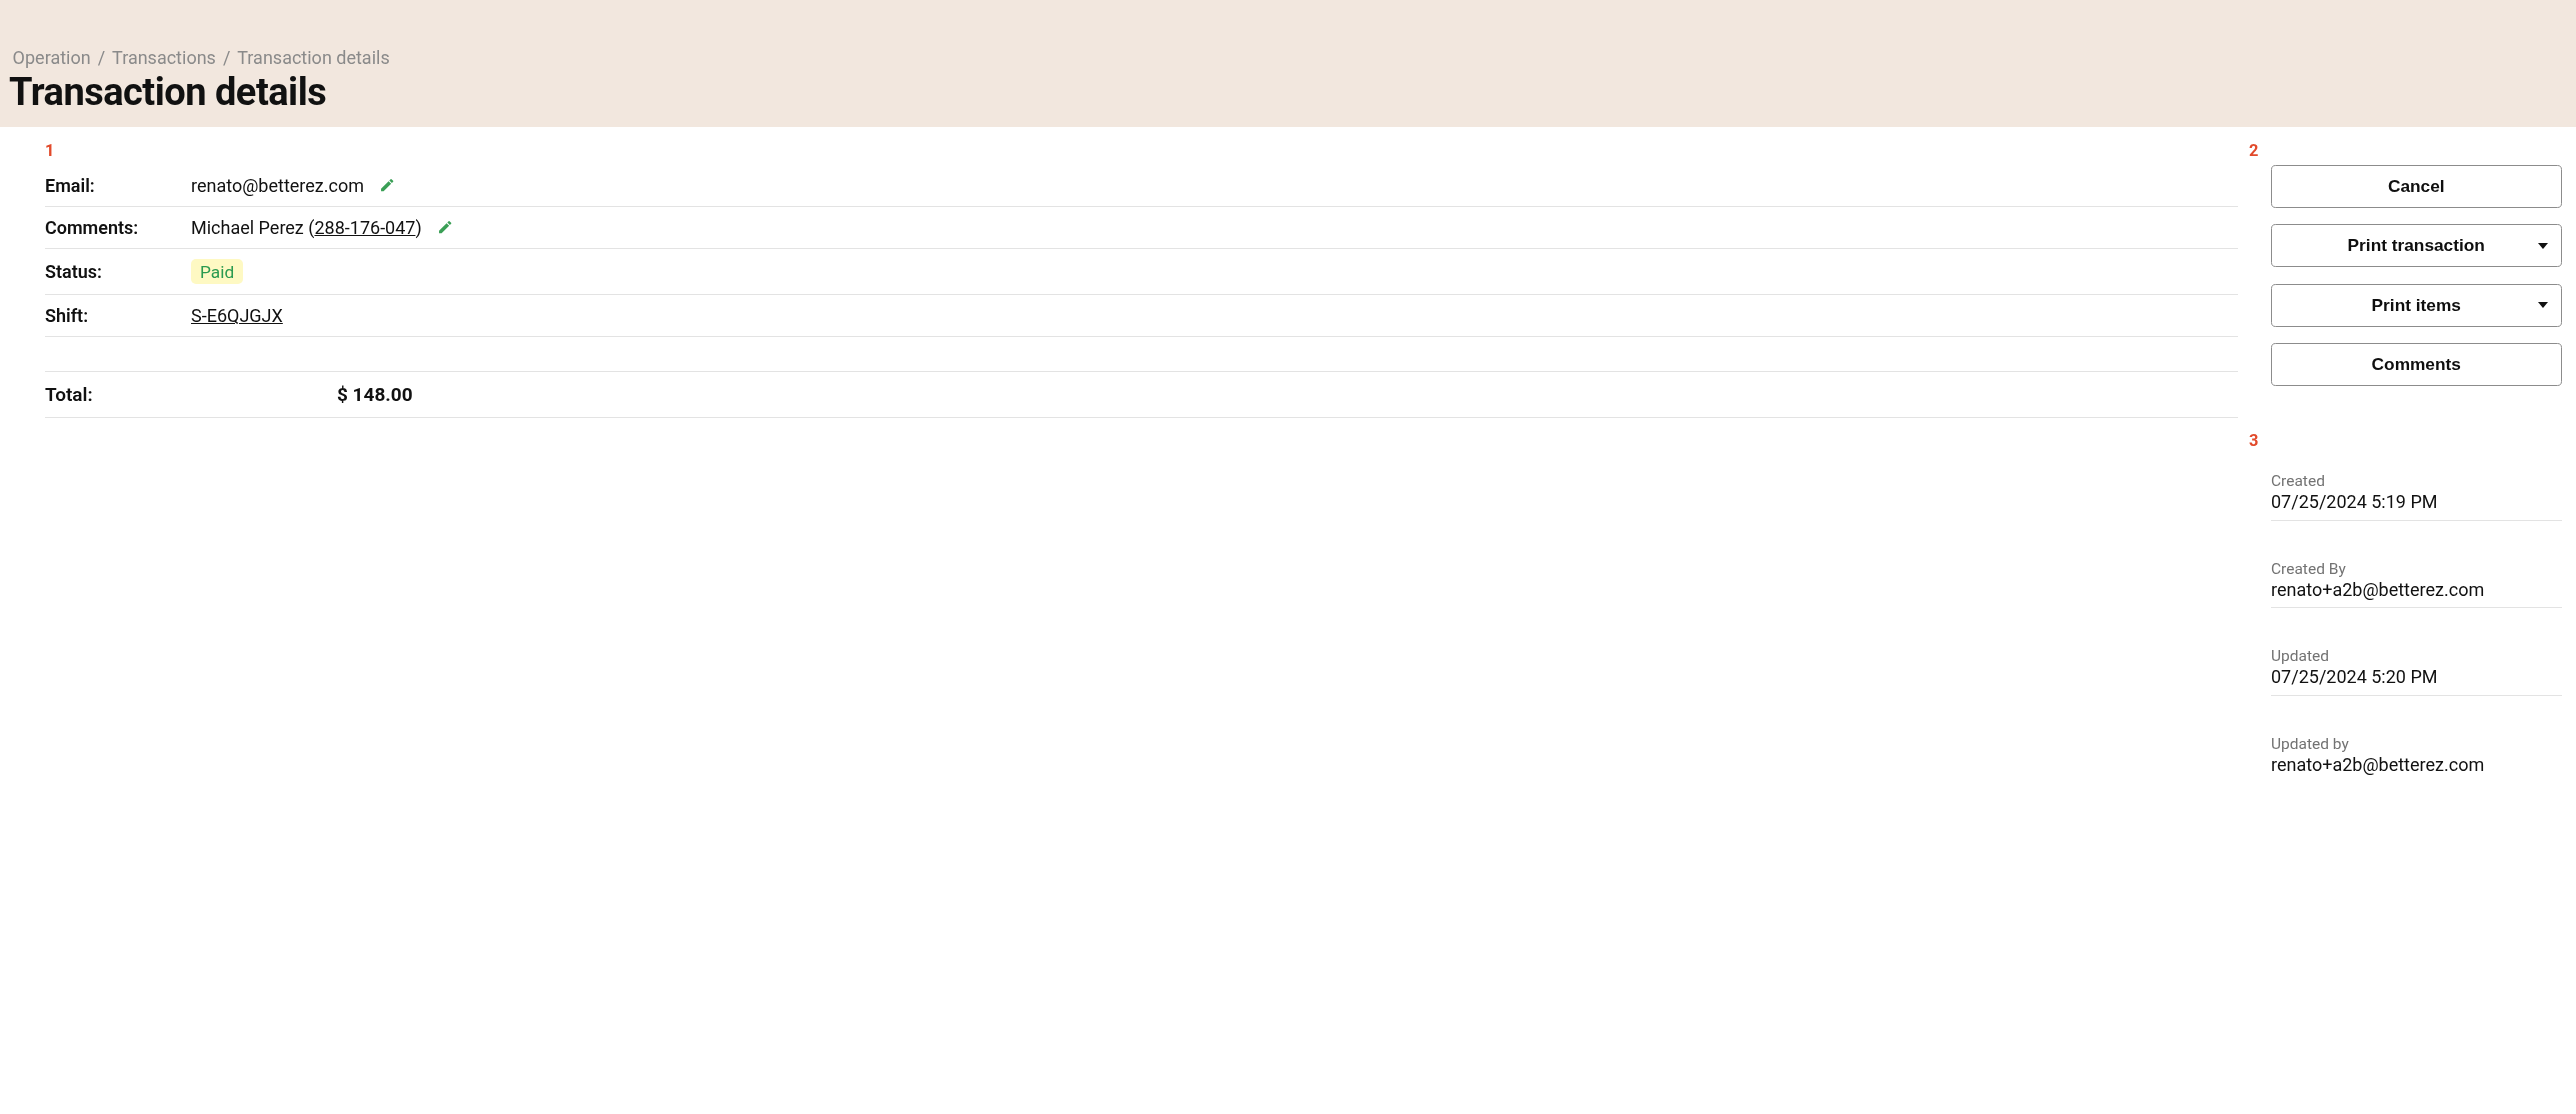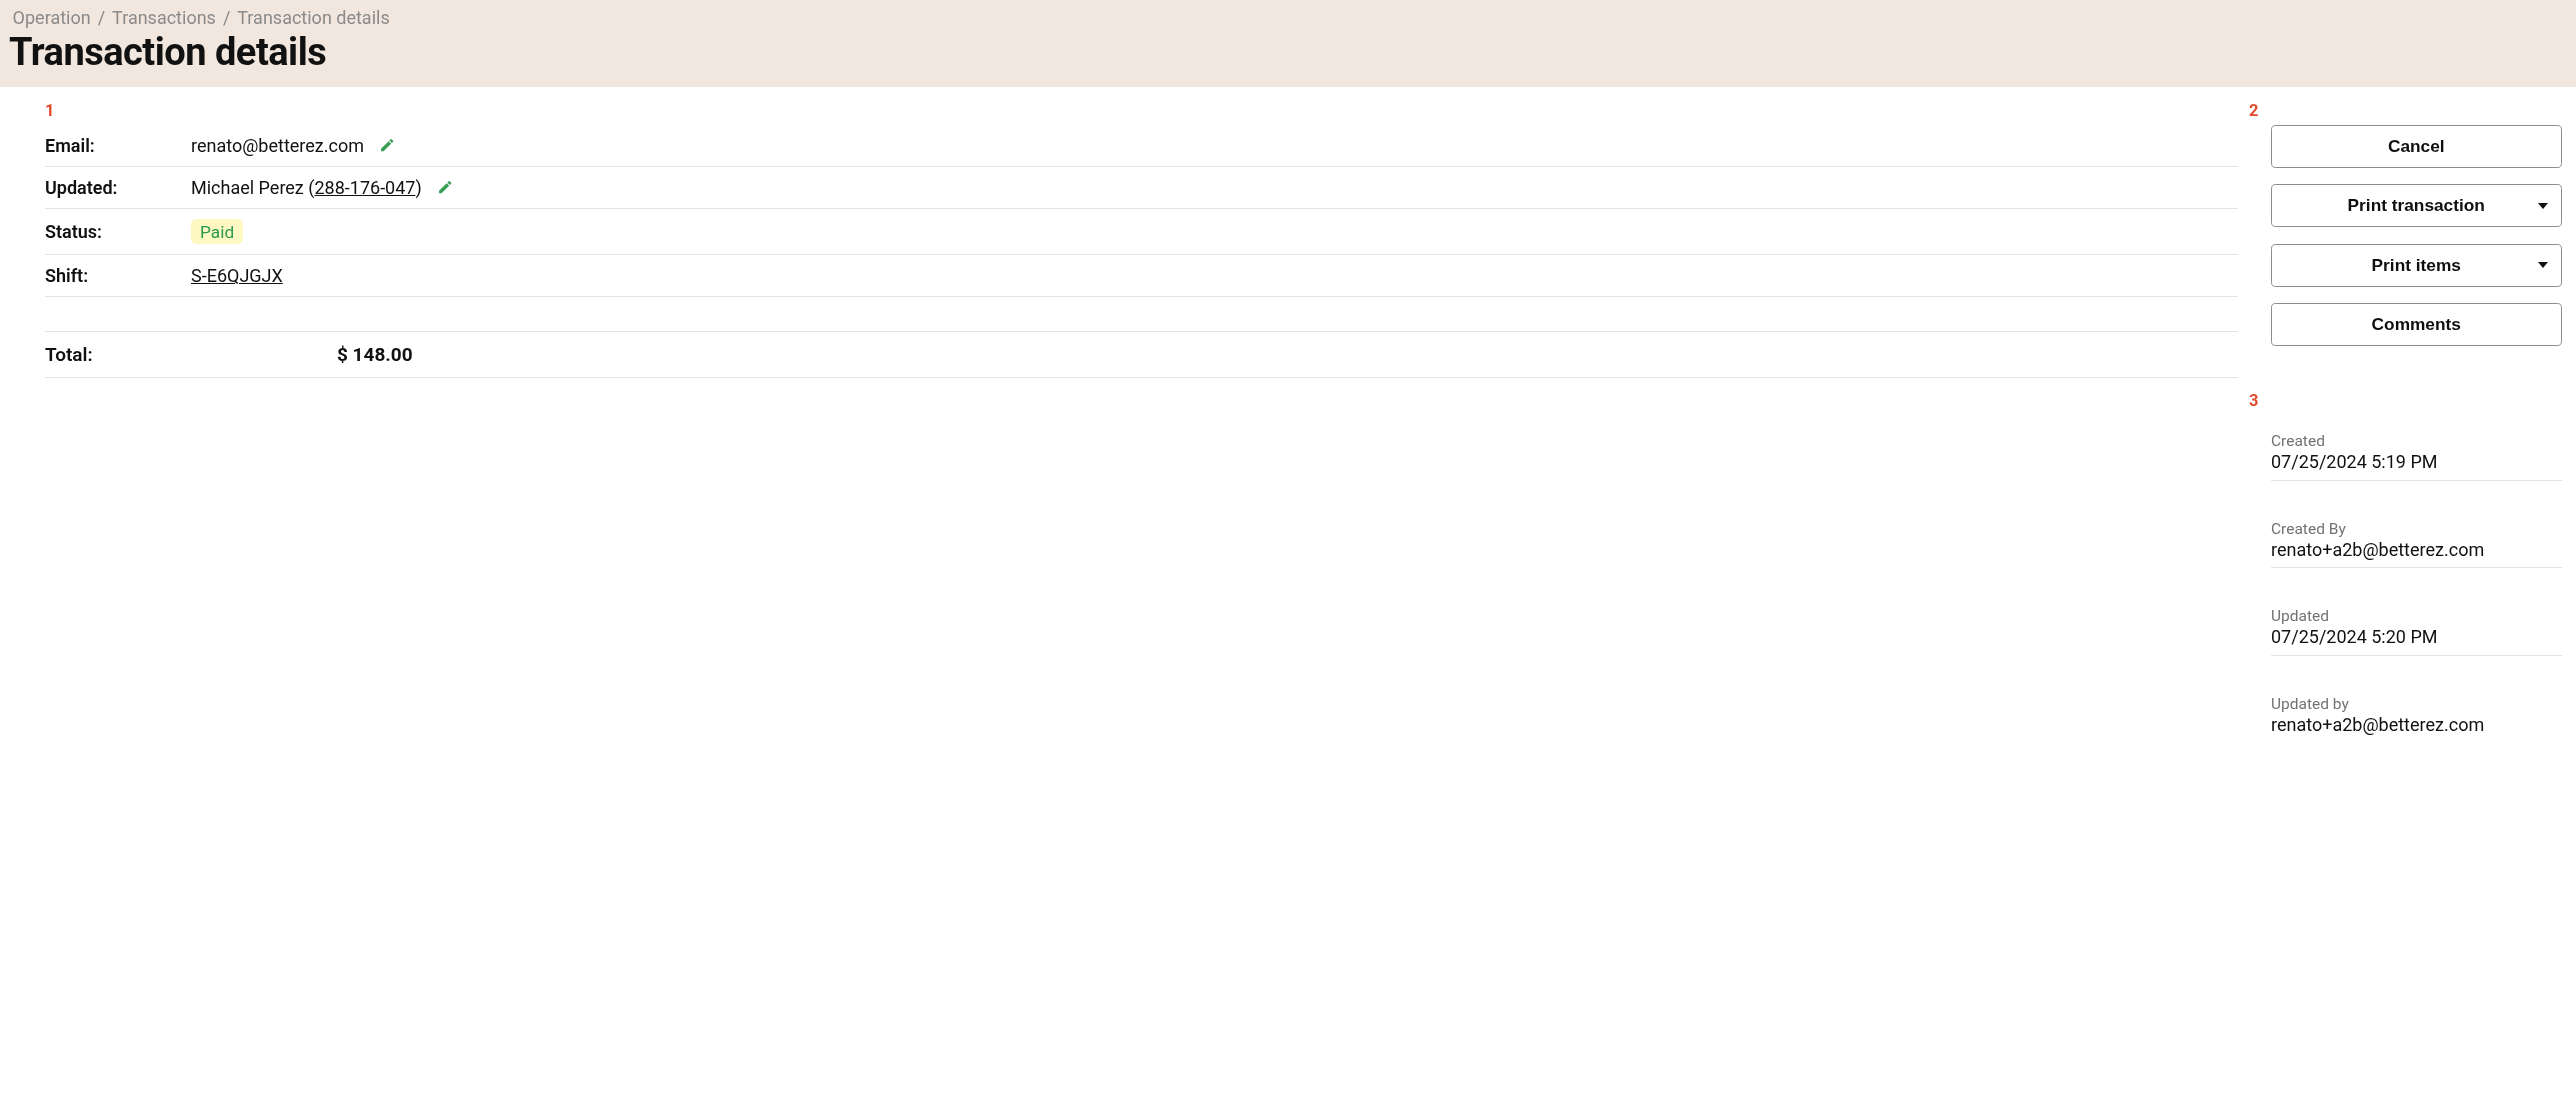--- a/index.html
+++ b/index.html
@@ -13,20 +13,21 @@
 
   .page-header {
     background: #f2e7de;
     padding: 5.5px 9px 12.8px 9px;
   }
   .breadcrumb {
     color: #8a8a8a;
     font-size: 18px;
     padding-top: 1.8px;
     padding-left: 3.6px;
+    margin-top: 40px;
   }
   .breadcrumb .crumb {
     color: #8a8a8a;
     text-decoration: none;
   }
   .breadcrumb .sep {
     padding: 0 2.7px;
     color: #8a8a8a;
   }
   .page-title {
@@ -208,21 +209,21 @@
         <td class="value">
           <span>renato@betterez.com</span>
           <span class="edit-icon">
             <svg viewBox="0 0 24 24" fill="none" stroke="#3a9f56" stroke-width="2">
               <path d="M3 17.25V21h3.75L17.81 9.94l-3.75-3.75L3 17.25zM20.71 7.04a1 1 0 0 0 0-1.41l-2.34-2.34a1 1 0 0 0-1.41 0l-1.83 1.83 3.75 3.75 1.83-1.83z" fill="#3a9f56" stroke="none"></path>
             </svg>
           </span>
         </td>
       </tr>
       <tr>
-        <td class="label">Updated:</td>
+        <td class="label">Comments:</td>
         <td class="value">
           <span>Michael Perez</span>
           <span>(</span><span class="link-underline">288-176-047</span><span>)</span>
           <span class="edit-icon">
             <svg viewBox="0 0 24 24" fill="none">
               <path d="M3 17.25V21h3.75L17.81 9.94l-3.75-3.75L3 17.25zM20.71 7.04a1 1 0 0 0 0-1.41l-2.34-2.34a1 1 0 0 0-1.41 0l-1.83 1.83 3.75 3.75 1.83-1.83z" fill="#3a9f56"></path>
             </svg>
           </span>
         </td>
       </tr>

